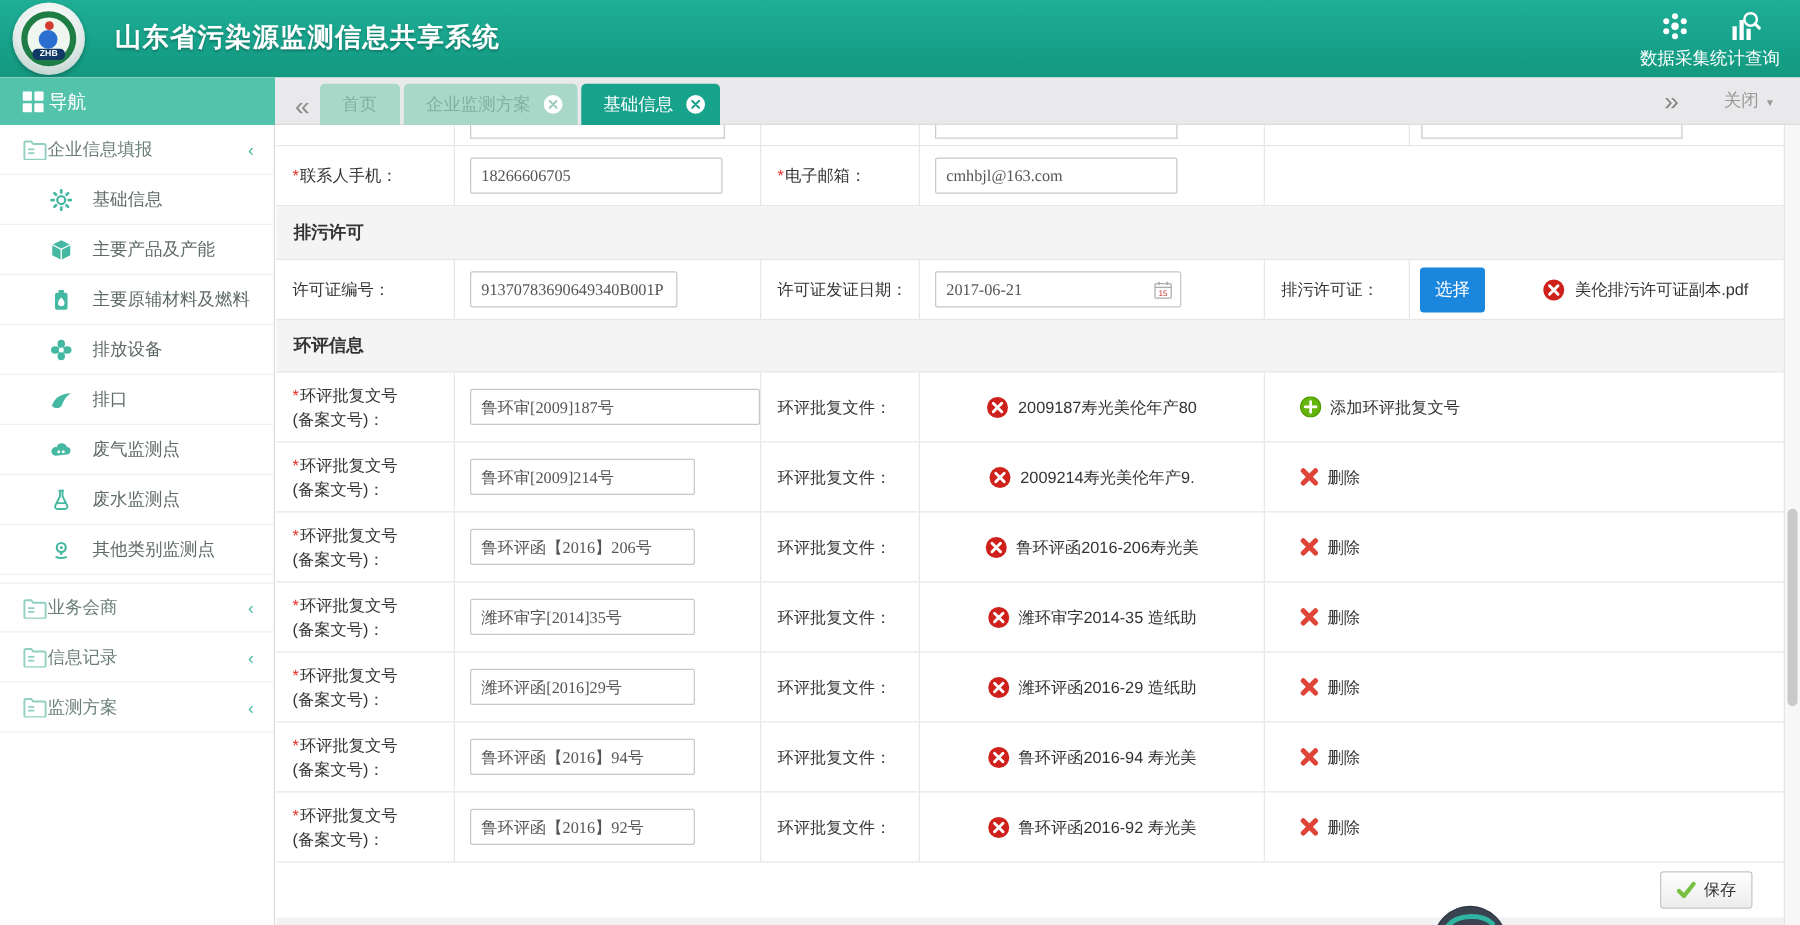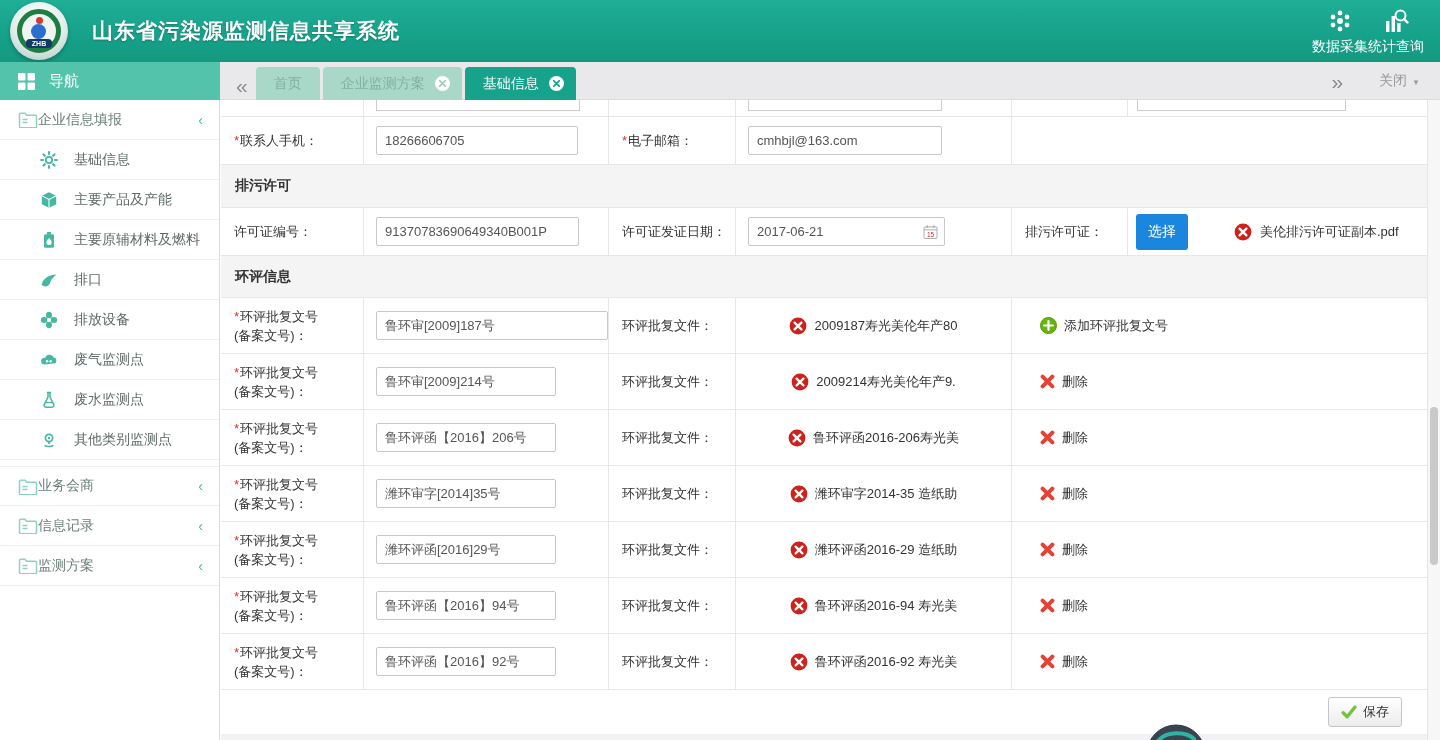--- a/index.html
+++ b/index.html
@@ -18,21 +18,21 @@
                  color:#fff; background:#123a66; border-radius:4px; line-height:9px; }
   .app-title { position:absolute; left:92px; top:0; line-height:62px; color:#fff; font-size:21px; font-weight:bold;
                letter-spacing:1px; text-shadow:0 1px 2px rgba(0,0,0,.25); }
   .topbar-actions { position:absolute; right:16px; top:8px; display:flex; }
   .topbar-action { display:flex; flex-direction:column; align-items:center; gap:4px; color:#fff; font-size:14px; cursor:pointer; }
   .topbar-action .ticon { height:26px; display:flex; align-items:flex-end; }
 
   
   .subbar { position:absolute; top:62px; left:0; width:1440px; height:38px; background:#e9e9eb; border-bottom:1px solid #dcdcdc; }
   .nav-strip { position:absolute; left:0; top:0; width:220px; height:38px; background:#54c3ac; color:#fff;
-               display:flex; align-items:center; gap:14px; padding-left:18px; font-size:15px; }
+               display:flex; align-items:center; gap:4px; padding-left:18px; font-size:15px; }
   .tabbar { position:absolute; left:220px; right:0; top:0; height:38px; display:flex; align-items:flex-end; }
   .tab-scroll { color:#8a8a8a; font-size:21px; margin:0 8px 4px 16px; cursor:pointer; line-height:1; }
   .tab { height:33px; display:flex; align-items:center; background:#a9d8c9; color:#7fb1a2; font-size:14px;
          padding:0 18px; border-radius:4px 4px 0 0; margin-right:3px; cursor:pointer; white-space:nowrap; }
   .tab.active { background:#17a28c; color:#fff; }
   .tab-close { width:15px; height:15px; border-radius:50%; background:#fff; margin-left:10px; margin-right:-6px;
                display:flex; align-items:center; justify-content:center; color:#9fcabd; }
   .tab.active .tab-close { color:#17a28c; }
   .tabbar-right { position:absolute; right:20px; top:0; height:38px; display:flex; align-items:center; gap:36px; color:#999; }
   .scroll-right { font-size:21px; color:#888; cursor:pointer; line-height:1; }
@@ -51,21 +51,21 @@
   
   .content { position:absolute; left:221px; top:100px; right:13px; bottom:0; background:#fff; font-size:13px; color:#333; }
   .grid5 { display:grid; grid-template-columns:143px 245px 127px 276px 1fr; }
   .grid6 { display:grid; grid-template-columns:143px 245px 127px 276px 116px 1fr; }
   .row { border-bottom:1px solid #e7e7e7; }
   .cell { border-right:1px solid #e7e7e7; display:flex; align-items:center; min-width:0; overflow:hidden; }
   .cell:last-child { border-right:none; }
   .label-cell { padding-left:13px; }
   .input-cell { padding-left:12px; }
   .req { color:#e5302c; margin-right:1px; }
-  .txt { height:29px; border:1px solid #c8c8c8; border-radius:2px; padding:0 8px; font-size:13px; color:#555; font-family:Liberation Sans, sans-serif; background:#fff; }
+  .txt { height:29px; border:1px solid #c8c8c8; border-radius:2px; padding:0 8px; font-size:13px; color:#555; font-family:Liberation Serif, serif; background:#fff; }
   .partial-row { height:17px; }
   .partial-input { align-self:end; height:12px; margin-bottom:5px; border:1px solid #ccc; border-top:none; background:#fff; }
   .contact-row { height:48px; }
   .section-row { height:43px; background:#f4f4f4; display:flex; align-items:center; padding-left:14px;
                  font-weight:bold; font-size:14px; color:#333; border-bottom:1px solid #e7e7e7; }
   .permit-row { height:48px; }
   .date-wrap { position:relative; display:flex; align-items:center; }
   .cal-icon { position:absolute; right:7px; top:50%; transform:translateY(-50%); display:flex; cursor:pointer; }
   .btn-choose { margin-left:8px; width:52px; height:36px; background:#1a86dd; color:#fff; border:none; border-radius:3px;
                 font-size:14px; font-family:inherit; cursor:pointer; }
@@ -216,42 +216,42 @@
         <rect x="4" y="3.2" width="10" height="13.5" rx="1.5" fill="#45b8a1"></rect>
         <rect x="6.8" y="1" width="4.4" height="2.4" rx="0.8" fill="#45b8a1"></rect>
         <path d="M9 7 c1.8 1.8 2.6 3 2.6 4.4 a2.6 2.6 0 0 1 -5.2 0 C6.4 10 7.4 8.6 9 7 Z" fill="#fff"></path>
       </svg>
       </span>
     <span>主要原辅材料及燃料</span>
   </div>
   <div class="side-item side-child">
     <span class="sicon">
       <svg width="18" height="18" viewBox="0 0 18 18">
-        <path d="M1.5 13.5 C4 6.5 9 4 16.5 3.5 C12.5 6.5 11 9 9.8 12.5 C8 16.5 3.5 16 1.5 13.5 Z" fill="#45b8a1"></path>
-      </svg>
-      </span>
-    <span>排口</span>
-  </div>
-  <div class="side-item side-child">
-    <span class="sicon">
-      <svg width="18" height="18" viewBox="0 0 18 18">
         <g fill="#45b8a1">
             <ellipse cx="9" cy="4.2" rx="3" ry="3.4"></ellipse>
             <ellipse cx="13.8" cy="9" rx="3.4" ry="3"></ellipse>
         <ellipse cx="9" cy="13.8" rx="3" ry="3.4"></ellipse>
             <ellipse cx="4.2" cy="9" rx="3.4" ry="3"></ellipse>
           </g>
         <circle cx="9" cy="9" r="2" fill="#fff"></circle>
       </svg>
       </span>
     <span>排放设备</span>
   </div>
   <div class="side-item side-child">
     <span class="sicon">
       <svg width="18" height="18" viewBox="0 0 18 18">
+        <path d="M1.5 13.5 C4 6.5 9 4 16.5 3.5 C12.5 6.5 11 9 9.8 12.5 C8 16.5 3.5 16 1.5 13.5 Z" fill="#45b8a1"></path>
+      </svg>
+      </span>
+    <span>排口</span>
+  </div>
+  <div class="side-item side-child">
+    <span class="sicon">
+      <svg width="18" height="18" viewBox="0 0 18 18">
         <path d="M4.6 13.5 a3.4 3.4 0 1 1 .7-6.7 a4.3 4.3 0 0 1 8.2 -.3 a3 3 0 0 1 -.3 6 Z" fill="#45b8a1"></path>
         <circle cx="7" cy="10.3" r="1.2" fill="#fff"></circle>
           <circle cx="10.6" cy="10.3" r="1.2" fill="#fff"></circle>
       </svg>
       </span>
     <span>废气监测点</span>
   </div>
   <div class="side-item side-child">
     <span class="sicon">
       <svg width="18" height="18" viewBox="0 0 18 18" fill="none" stroke="#45b8a1" stroke-width="1.5">
@@ -336,21 +336,21 @@
       <input type="text" class="txt" style="width: 194px;" value="cmhbjl@163.com">
     </div>
     <div class="cell"></div>
   </div>
 
   <div class="section-row">排污许可</div>
 
   <div class="row grid6 permit-row">
     <div class="cell label-cell">许可证编号：</div>
     <div class="cell input-cell">
-      <input type="text" class="txt" style="width: 203px;" value="91370783690649340B001P">
+      <input type="text" class="txt" style="width: 166px;" value="91370783690649340B001P">
     </div>
     <div class="cell label-cell">许可证发证日期：</div>
     <div class="cell input-cell">
       <span class="date-wrap">
         <input type="text" class="txt" style="width: 197px; padding-right: 26px;" value="2017-06-21">
         <span class="cal-icon">
           <svg width="15" height="15" viewBox="0 0 15 15">
             <rect x="1" y="2.4" width="13" height="11.6" rx="1" fill="#fdfdfd" stroke="#adadad"></rect>
             <line x1="1" y1="5.4" x2="14" y2="5.4" stroke="#adadad"></line>
             <line x1="4.2" y1="0.8" x2="4.2" y2="3.4" stroke="#adadad" stroke-width="1.3"></line>

